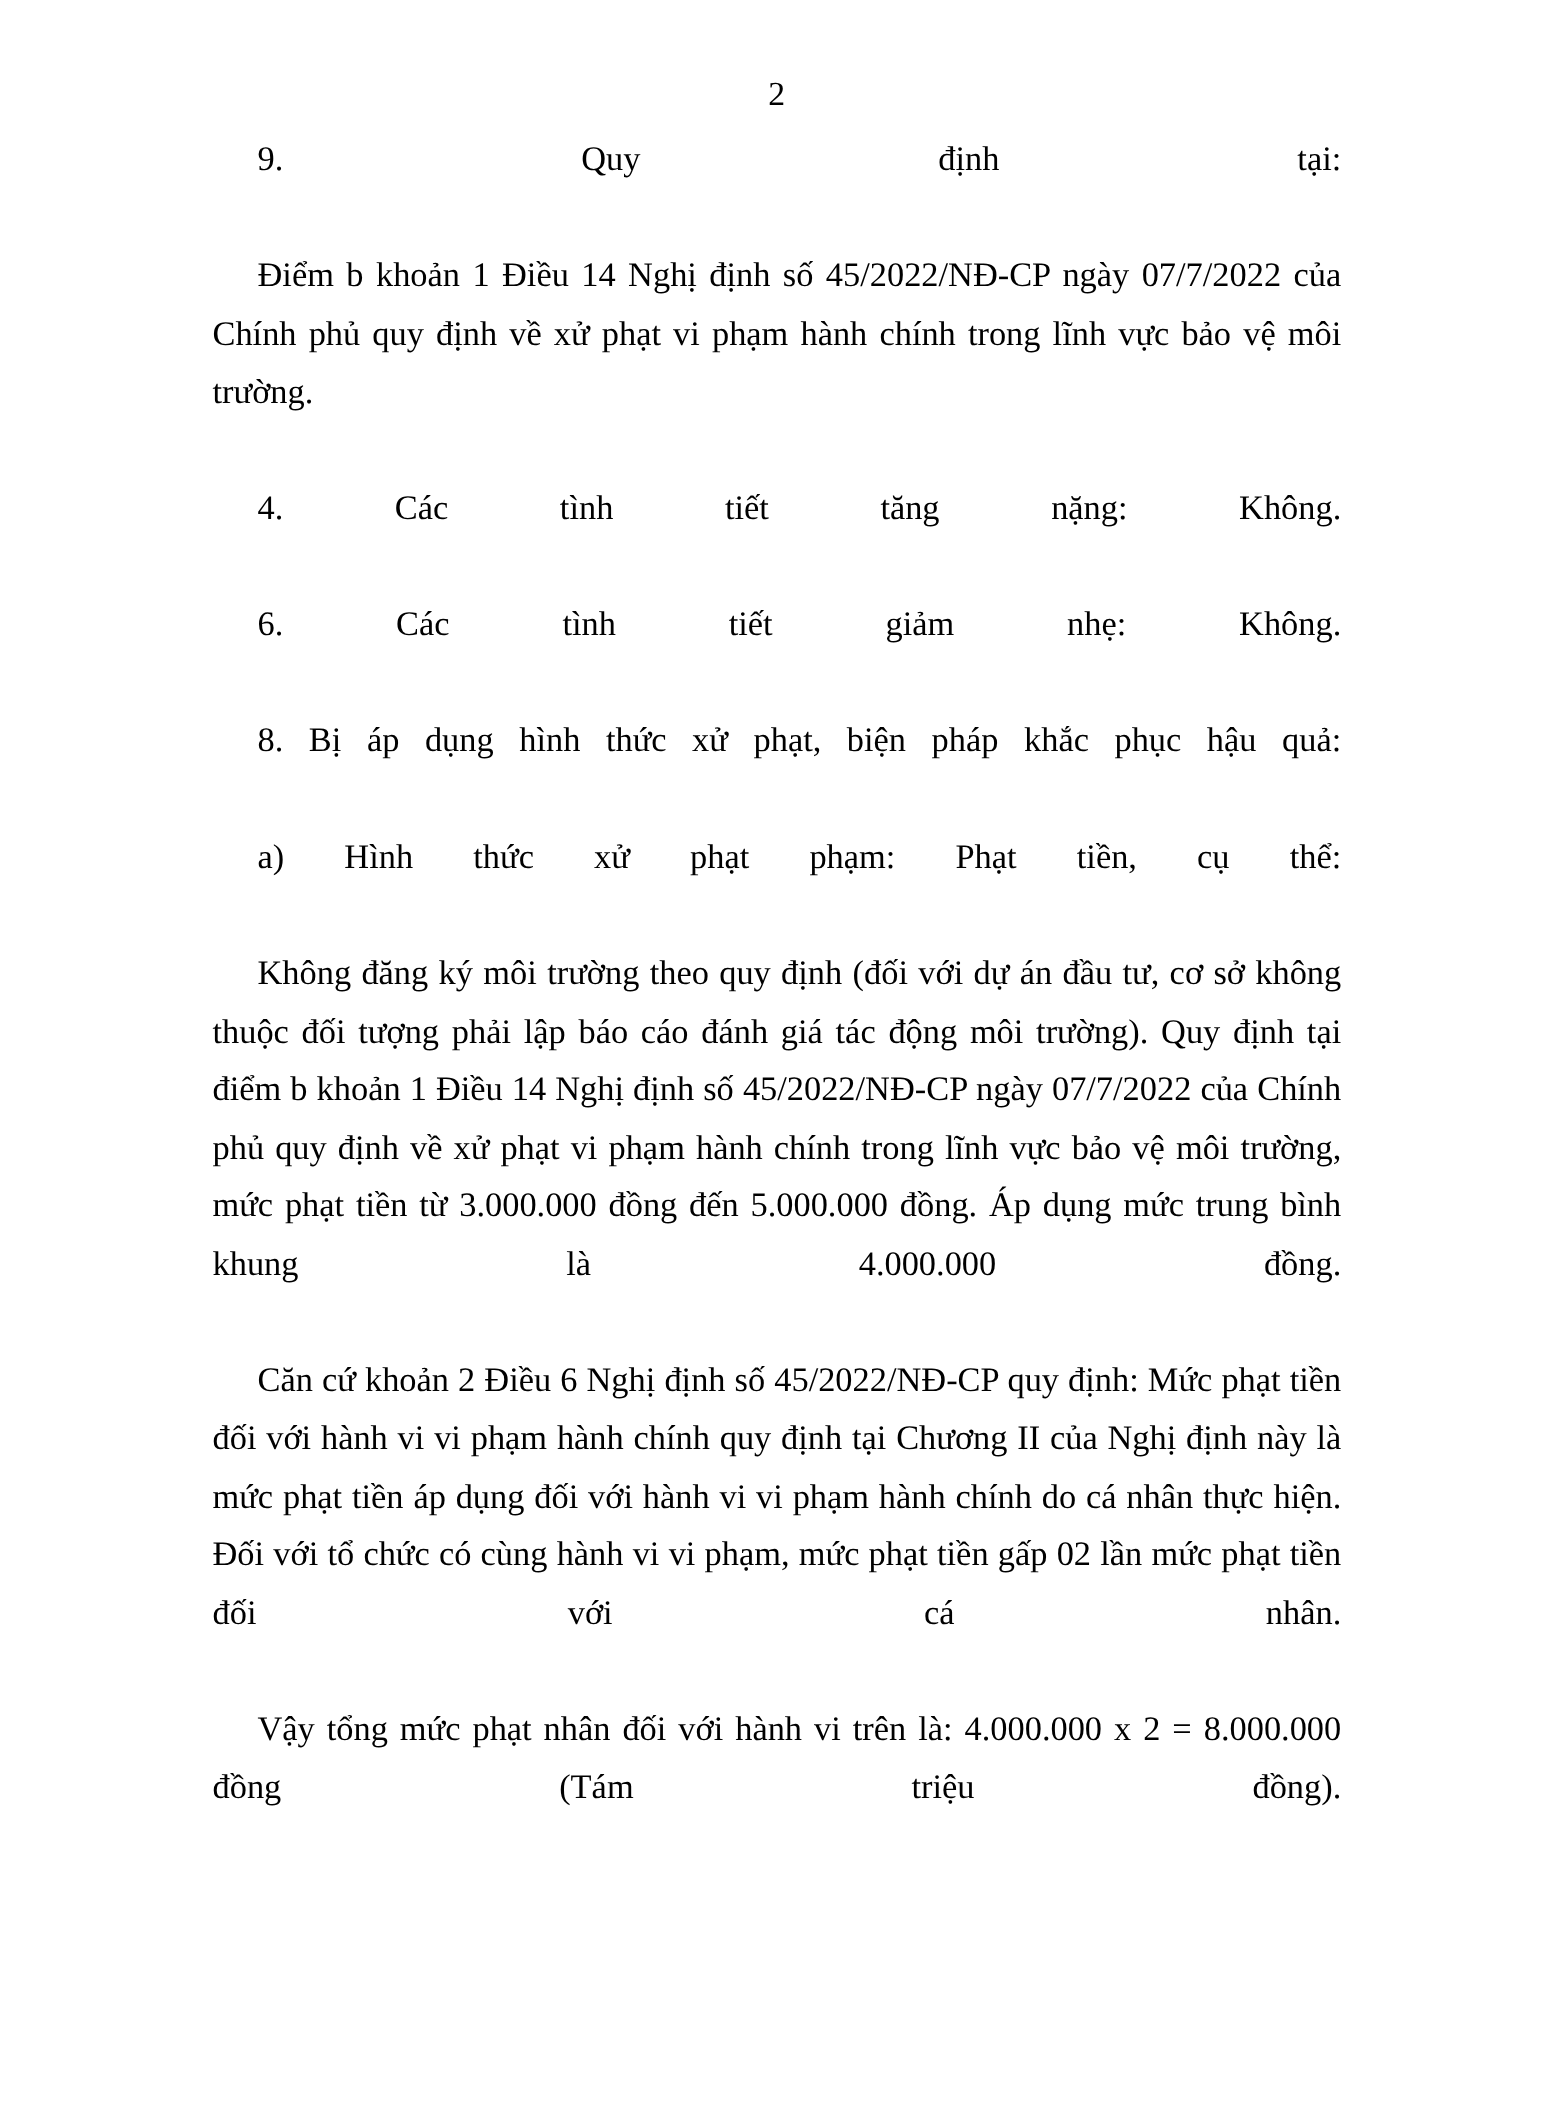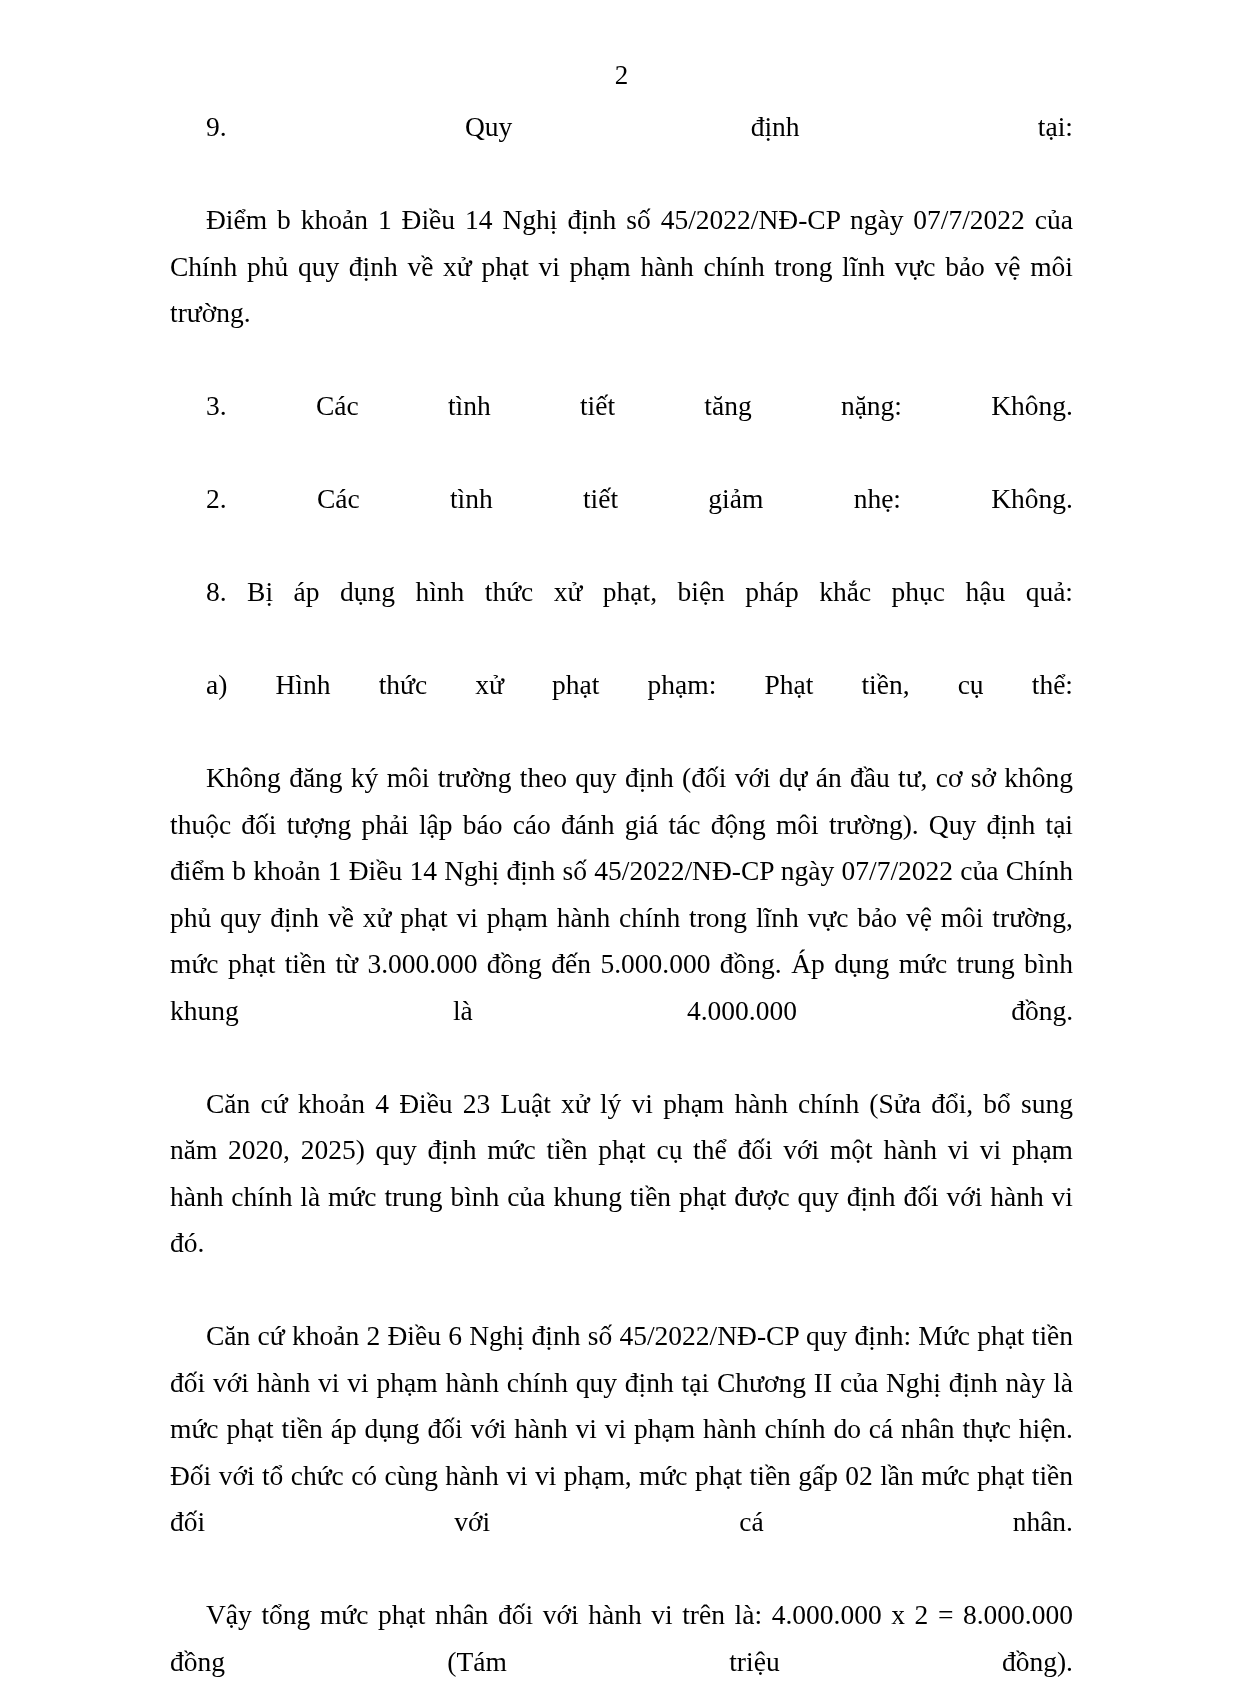--- a/index.html
+++ b/index.html
@@ -64,23 +64,22 @@
 </head>
 <body>
 
 <div class="page">
 
   <div class="page-number">2</div>
 
   <div class="body-text" id="body-text">
       <p class="para"><span>9. Quy định tại:</span></p>
       <p class="para"><span>Điểm b khoản 1 Điều 14 Nghị định số 45/2022/NĐ-CP ngày 07/7/2022 của Chính phủ quy định về xử phạt vi phạm hành chính trong lĩnh vực bảo vệ môi trường.</span></p>
-      <p class="para"><span>3. Các tình tiết tăng nặng: Không.</span></p>
-      <p class="para"><span>2. Các tình tiết giảm nhẹ: Không.</span></p>
+      <p class="para"><span>4. Các tình tiết tăng nặng: Không.</span></p>
+      <p class="para"><span>6. Các tình tiết giảm nhẹ: Không.</span></p>
       <p class="para"><span>8. Bị áp dụng hình thức xử phạt, biện pháp khắc phục hậu quả:</span></p>
       <p class="para"><span>a) Hình thức xử phạt phạm: Phạt tiền, cụ thể:</span></p>
       <p class="para"><span>Không đăng ký môi trường theo quy định (đối với dự án đầu tư, cơ sở không thuộc đối tượng phải lập báo cáo đánh giá tác động môi trường). Quy định tại điểm b khoản 1 Điều 14 Nghị định số 45/2022/NĐ-CP ngày 07/7/2022 của Chính phủ quy định về xử phạt vi phạm hành chính trong lĩnh vực bảo vệ môi trường, mức phạt tiền từ 3.000.000 đồng đến 5.000.000 đồng. Áp dụng mức trung bình khung là </span><b>4.000.000 đồng</b><span>.</span></p>
-      <p class="para"><span>Căn cứ khoản 4 Điều 23 Luật xử lý vi phạm hành chính (Sửa đổi, bổ sung năm 2020, 2025) quy định mức tiền phạt cụ thể đối với một hành vi vi phạm hành chính là mức trung bình của khung tiền phạt được quy định đối với hành vi đó.</span></p>
       <p class="para"><span>Căn cứ khoản 2 Điều 6 Nghị định số 45/2022/NĐ-CP quy định: Mức phạt tiền đối với hành vi vi phạm hành chính quy định tại Chương II của Nghị định này là mức phạt tiền áp dụng đối với hành vi vi phạm hành chính do cá nhân thực hiện. Đối với tổ chức có cùng hành vi vi phạm, mức phạt tiền gấp 02 lần mức phạt tiền đối với cá nhân.</span></p>
       <p class="para"><span>Vậy tổng mức phạt nhân đối với hành vi trên là: </span><b>4.000.000 x 2 = 8.000.000 đồng (Tám triệu đồng).</b></p>
     </div>
 
 </div>
 
 </body></html>

